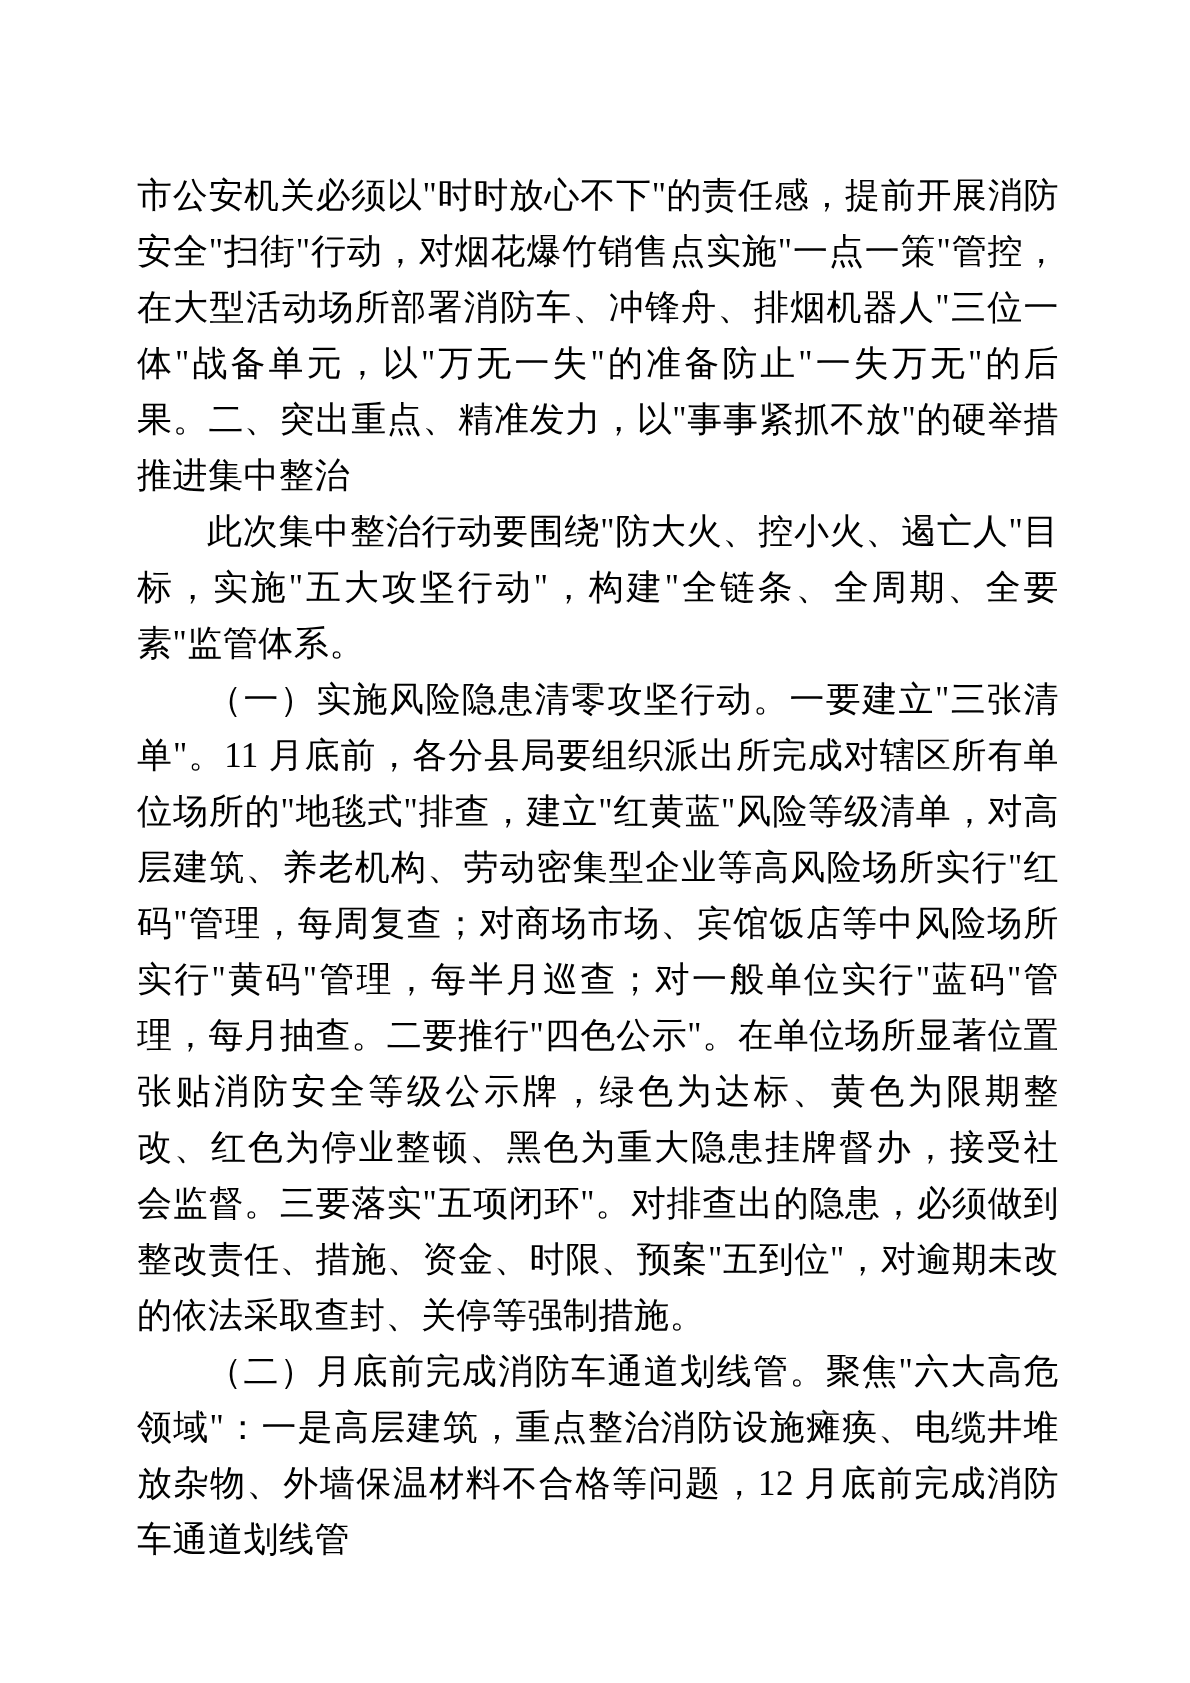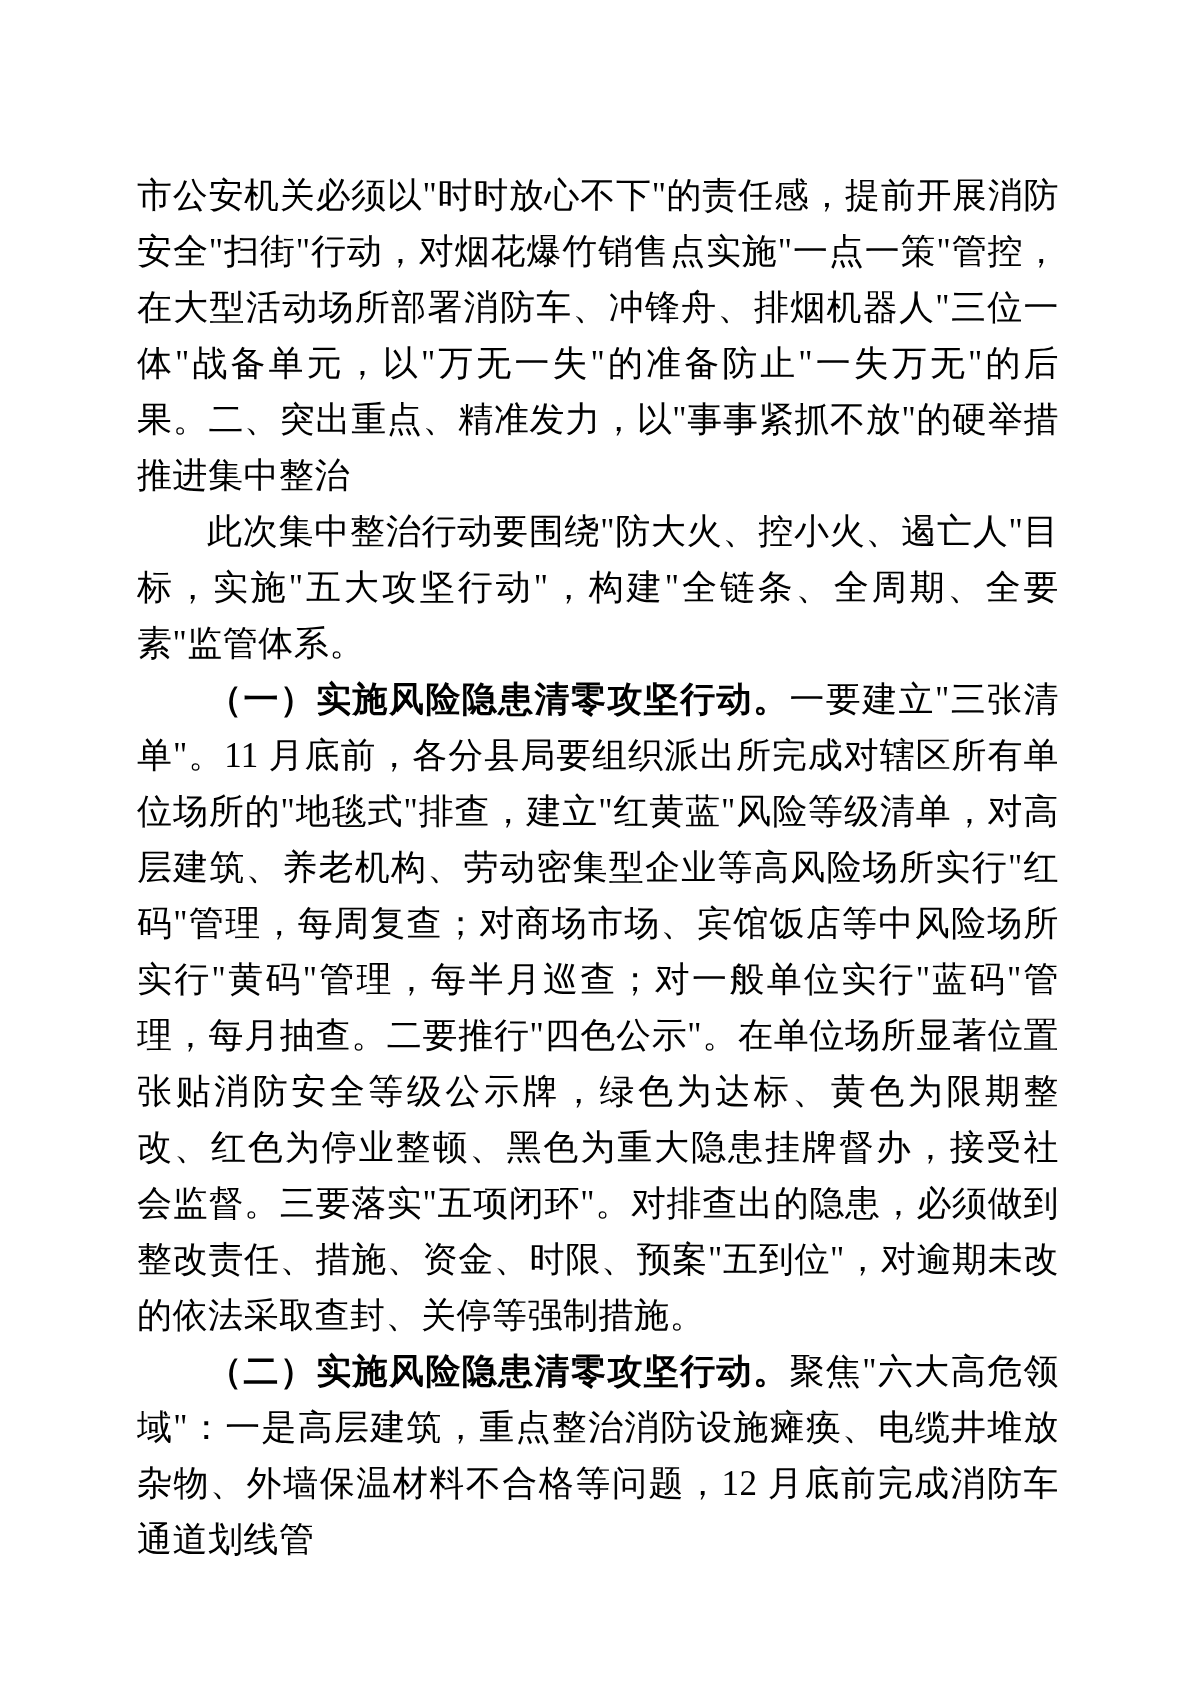--- a/index.html
+++ b/index.html
@@ -35,31 +35,31 @@
     letter-spacing: 0.5px;
   }
   .doc-text p {
     margin: 0;
     padding: 0;
   }
   .doc-text p.indent {
     text-indent: 2em;
   }
   .doc-text strong {
-    font-weight: 700;
+    font-weight: 400;
   }
 </style>
 </head>
 <body>
 
 <div class="doc-page">
   <div class="doc-text">
 
     <p><span>市公安机关必须以"时时放心不下"的责任感，提前开展消防安全"扫街"行动，对烟花爆竹销售点实施"一点一策"管控，在大型活动场所部署消防车、冲锋舟、排烟机器人"三位一体"战备单元，以"万无一失"的准备防止"一失万无"的后果。二、突出重点、精准发力，以"事事紧抓不放"的硬举措推进集中整治</span></p>
 
     <p class="indent"><span>此次集中整治行动要围绕"防大火、控小火、遏亡人"目标，实施"五大攻坚行动"，构建"全链条、全周期、全要素"监管体系。</span></p>
 
     <p class="indent"><strong>（一）实施风险隐患清零攻坚行动。</strong><span>一要建立"三张清单"。11 月底前，各分县局要组织派出所完成对辖区所有单位场所的"地毯式"排查，建立"红黄蓝"风险等级清单，对高层建筑、养老机构、劳动密集型企业等高风险场所实行"红码"管理，每周复查；对商场市场、宾馆饭店等中风险场所实行"黄码"管理，每半月巡查；对一般单位实行"蓝码"管理，每月抽查。二要推行"四色公示"。在单位场所显著位置张贴消防安全等级公示牌，绿色为达标、黄色为限期整改、红色为停业整顿、黑色为重大隐患挂牌督办，接受社会监督。三要落实"五项闭环"。对排查出的隐患，必须做到整改责任、措施、资金、时限、预案"五到位"，对逾期未改的依法采取查封、关停等强制措施。</span></p>
 
-    <p class="indent"><strong>（二）实施风险隐患清零攻坚行动。</strong><span>聚焦"六大高危领域"：一是高层建筑，重点整治消防设施瘫痪、电缆井堆放杂物、外墙保温材料不合格等问题，12 月底前完成消防车通道划线管</span></p>
+    <p class="indent"><strong>（二）月底前完成消防车通道划线管。</strong><span>聚焦"六大高危领域"：一是高层建筑，重点整治消防设施瘫痪、电缆井堆放杂物、外墙保温材料不合格等问题，12 月底前完成消防车通道划线管</span></p>
 
   </div>
 </div>
 
 </body></html>

